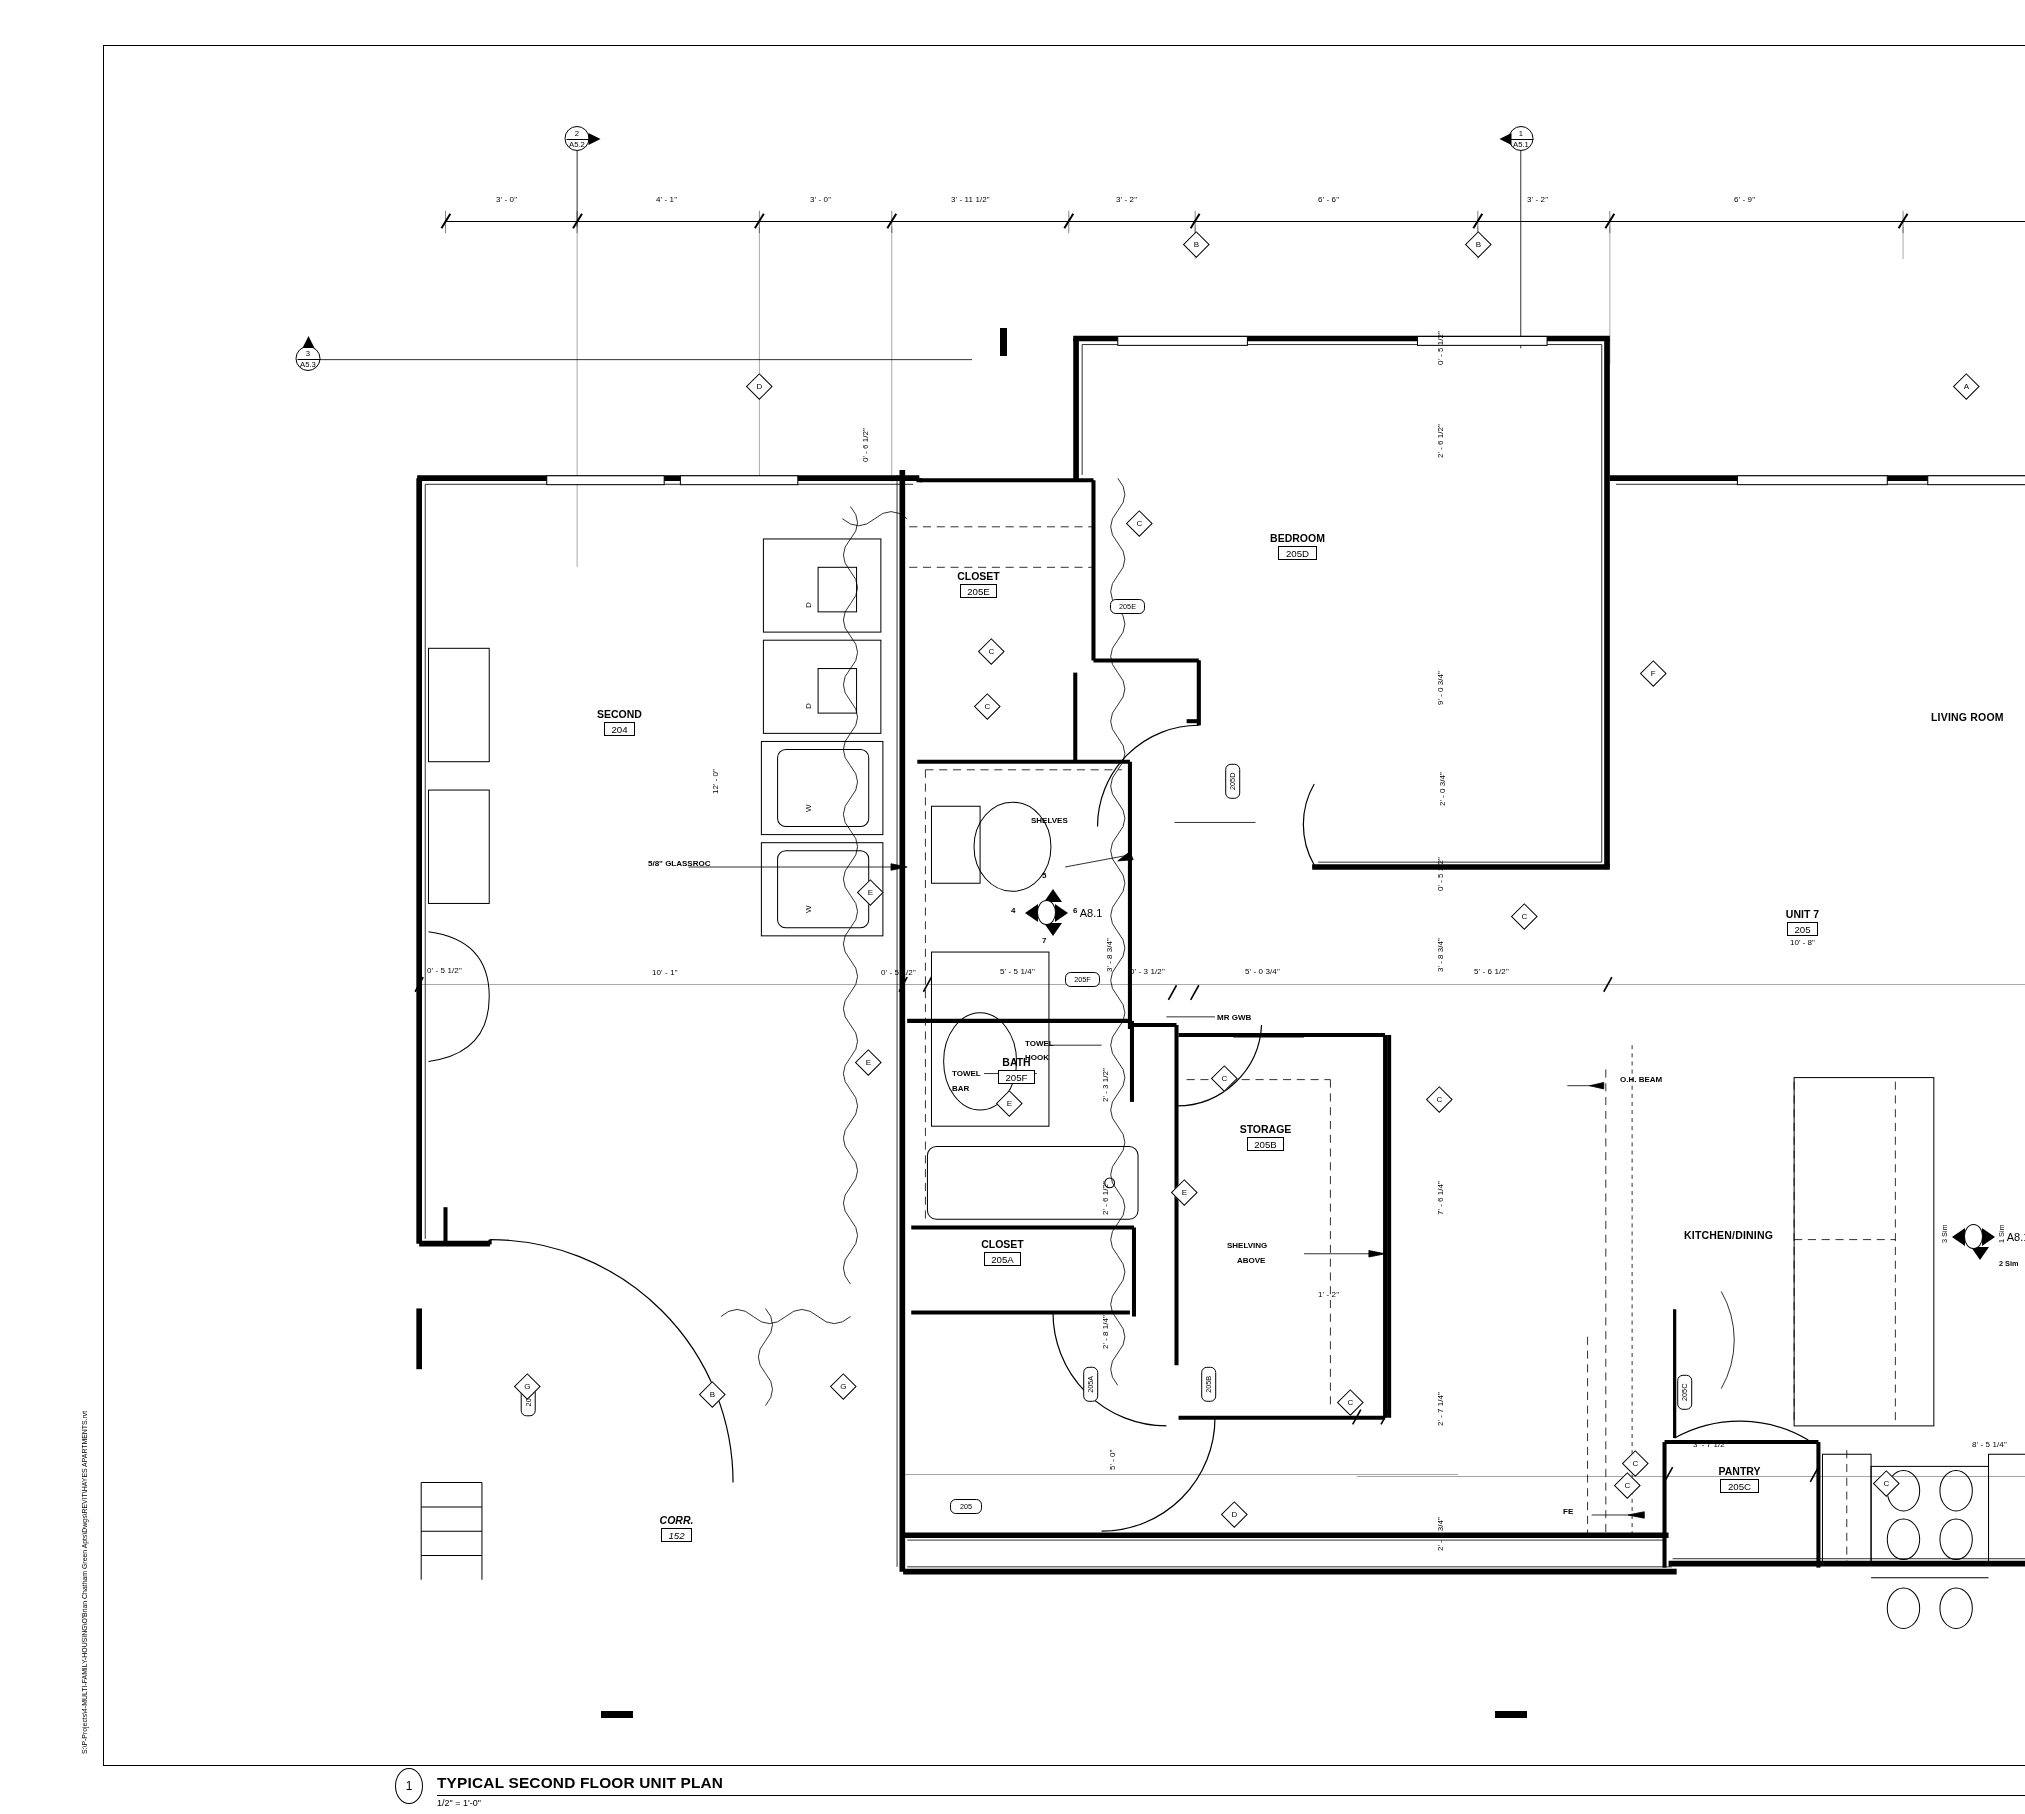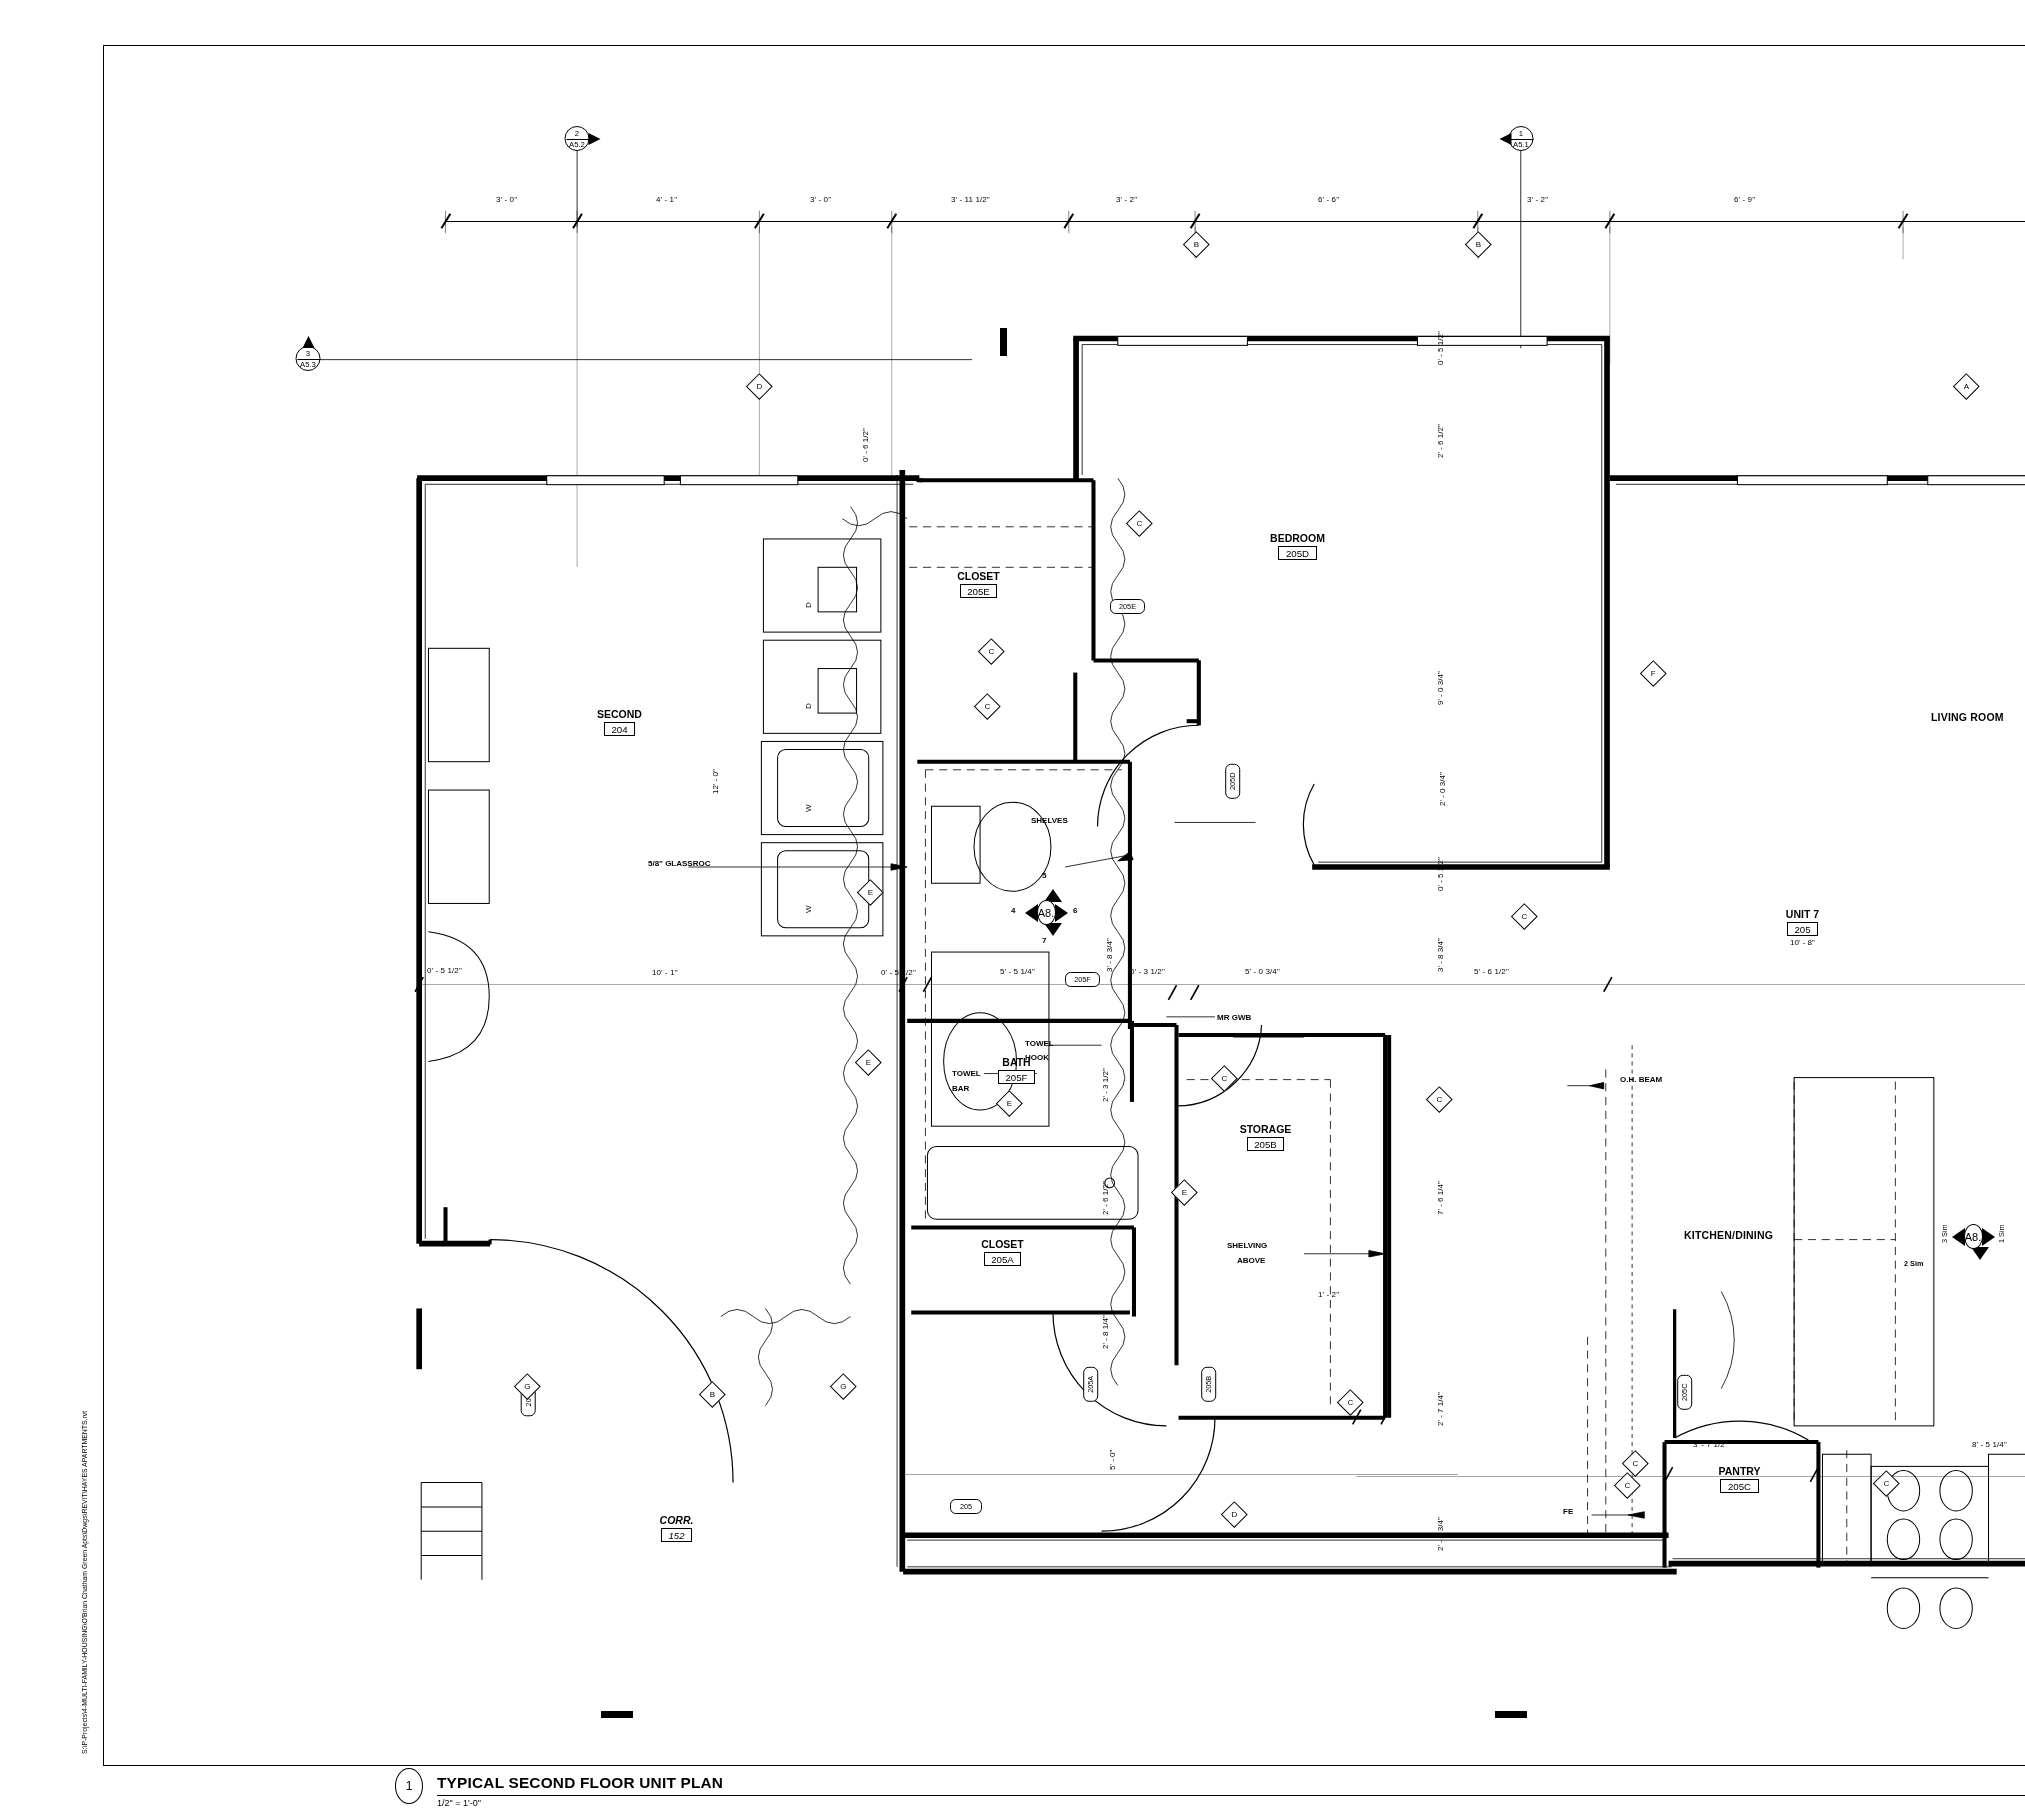--- a/index.html
+++ b/index.html
@@ -45,21 +45,21 @@
        background:#fff;}
   .sec .top{position:absolute;left:0;top:1.6px;width:100%;text-align:center;font-size:7.7px;color:#000;}
   .sec .bot{position:absolute;left:0;bottom:1.2px;width:100%;text-align:center;font-size:7.7px;color:#000;}
   .sec .bar{position:absolute;left:0.8px;top:11.7px;width:23.5px;height:0.8px;background:#000;}
   .sec .tri{position:absolute;width:0;height:0;}
 
   
   .elev{position:absolute;width:35px;height:35px;}
   .elev .cir{position:absolute;left:7.7px;top:4.5px;width:19.4px;height:25px;border:0.8px solid #000;
              border-radius:50%;background:#fff;z-index:2;}
-  .elev .cir span{display:block;width:100%;text-align:right;font-size:11px;line-height:24px;color:#000;}
+  .elev .cir span{display:block;width:100%;text-align:right;font-size:11px;line-height:24px;color:#000;padding-left:42px;}
   .elev .d{position:absolute;width:0;height:0;z-index:1;}
   svg{position:absolute;overflow:visible;}
 </style>
 </head>
 <body>
 
 <div id="sheet">
 
   <div class="brd" style="left:103px;top:45px;width:2438px;height:1721px;"></div>
 
@@ -611,21 +611,21 @@
   <div class="t note" style="left:1073px;top:906px;">6</div>
 
   <div class="elev" style="left:1956px;top:1219px;">
     <div class="d" style="left:14.6px;top:27.5px;border-left:9px solid transparent;border-right:9px solid transparent;border-top:13px solid #000;"></div>
     <div class="d" style="left:-4px;top:8.5px;border-top:9px solid transparent;border-bottom:9px solid transparent;border-right:13px solid #000;"></div>
     <div class="d" style="left:26px;top:8.5px;border-top:9px solid transparent;border-bottom:9px solid transparent;border-left:13px solid #000;"></div>
     <div class="cir">
         <span>A8.1</span>
       </div>
   </div>
-  <div class="t note" style="left:1856px;top:1259px;font-size:7.3px;padding-left:48px;">2 Sim</div>
+  <div class="t note" style="left:1951px;top:1259px;font-size:7.3px;padding-left:48px;">2 Sim</div>
   <div class="t notev" style="left:1940px;top:1243px;font-size:7.3px;">3 Sim</div>
   <div class="t notev" style="left:1997px;top:1243px;font-size:7.3px;">1 Sim</div>
 
   <div class="t note" style="left:648px;top:859px;">5/8" GLASSROC</div>
   <div class="t note" style="left:1031px;top:816px;">SHELVES</div>
   <div class="t note" style="left:1217px;top:1013px;">MR GWB</div>
   <div class="t note" style="left:952px;top:1069px;">TOWEL</div>
   <div class="t note" style="left:952px;top:1084px;">BAR</div>
   <div class="t note" style="left:1025px;top:1039px;">TOWEL</div>
   <div class="t note" style="left:1025px;top:1053px;">HOOK</div>

